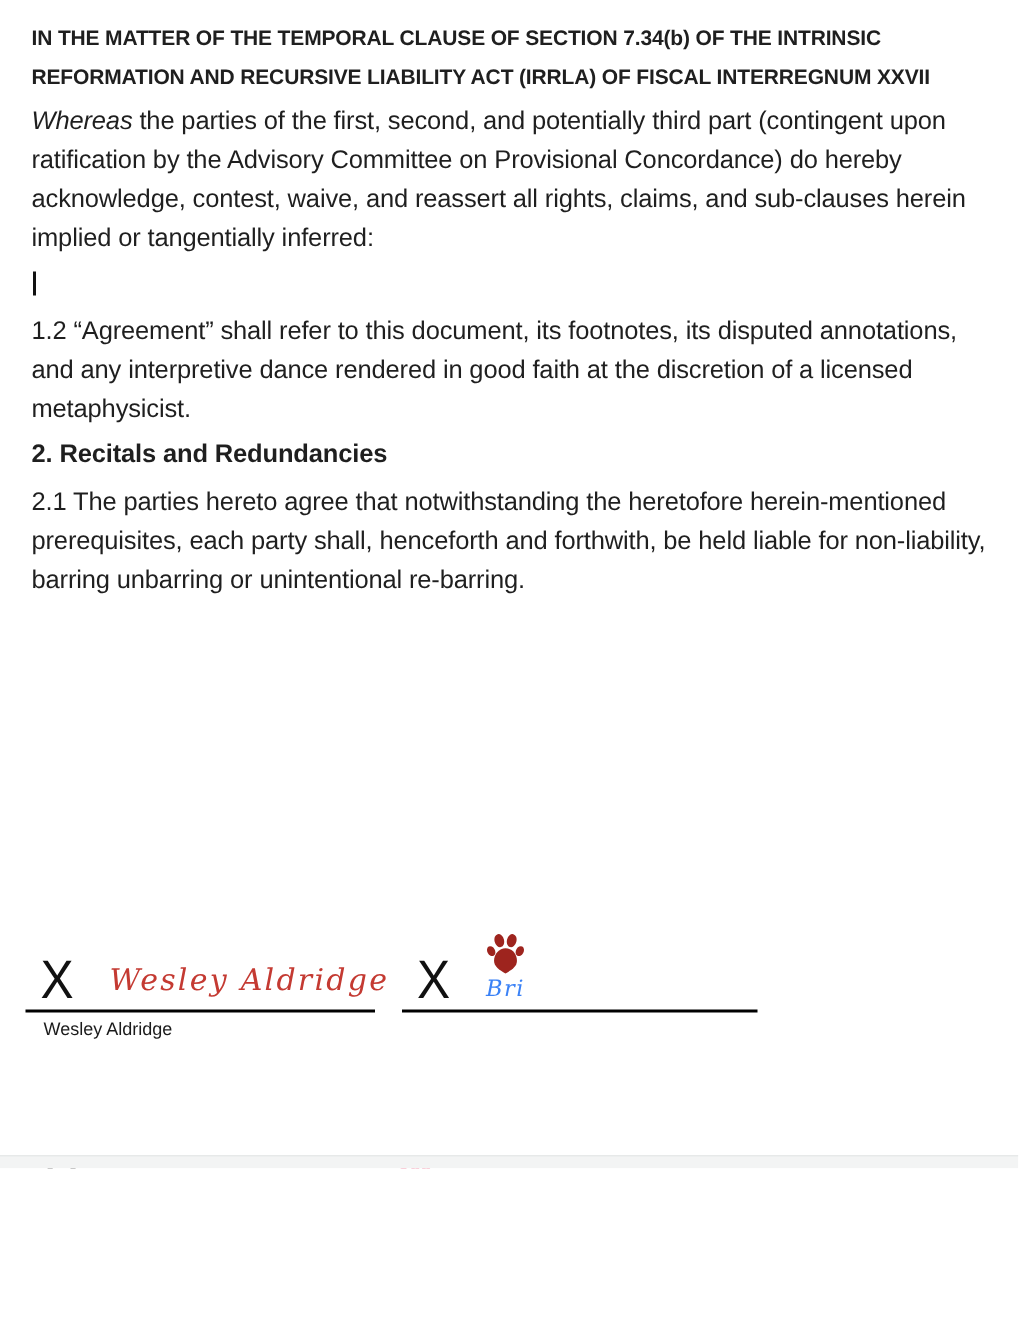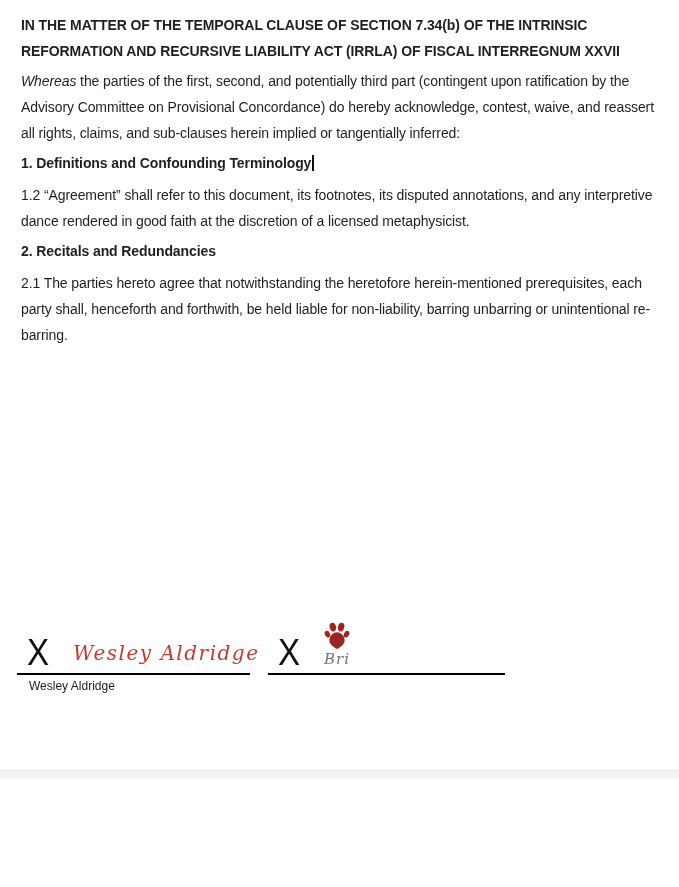--- a/index.html
+++ b/index.html
@@ -5,21 +5,21 @@
   html,body{margin:0;padding:0;background:#fff;}
   .page{
     position:relative;
     width:679px;height:779px;
     background:#ffffff;
     font-family:"Liberation Sans",sans-serif;
     color:#1f1f1f;
     overflow:hidden;
   }
   .doc{padding:12px 19px 0 21px;}
-  .doc p{margin:0 0 4px;font-size:14px;line-height:26px;letter-spacing:-0.1px;}
+  .doc p{margin:0 0 4px;font-size:17px;line-height:26px;letter-spacing:-0.1px;}
   .title{font-weight:bold;font-size:14px !important;}
   .heading{font-weight:bold;margin-bottom:6px !important;}
   .lead-italic{font-style:italic;}
   .cursor{
     display:inline-block;width:1.5px;height:16px;background:#111;
     vertical-align:-3px;margin-left:1px;
   }
   
   .sig{position:absolute;}
   #sig1{left:17px;top:620px;width:233px;}
@@ -38,21 +38,21 @@
   #sig3 .sig-label{padding-left:7px;margin-top:4px;}
   
   .script-red{
     font-family:"DejaVu Serif",serif;font-style:italic;
     color:#c43a32;font-size:20px;letter-spacing:1.5px;
     margin-left:22px;padding-bottom:5px;white-space:nowrap;
   }
   .bri-stack{display:flex;flex-direction:column;align-items:center;margin-left:22px;padding-bottom:2px;}
   .bri-script{
     font-family:"DejaVu Serif",serif;font-style:italic;
-    color:#737373;font-size:15px;letter-spacing:1px;line-height:18px;
+    color:#3b82f6;font-size:15px;letter-spacing:1px;line-height:18px;
   }
   .script-black{
     font-family:"Liberation Serif",serif;font-style:italic;font-weight:600;
     color:#151515;font-size:20px;letter-spacing:1px;
     margin-left:18px;padding-bottom:6px;white-space:nowrap;
   }
   .misspelled{
     text-decoration-line:underline;
     text-decoration-style:wavy;
     text-decoration-color:#d93025;
@@ -70,21 +70,21 @@
     background:#f3f4f4;border-top:1px solid #e7e9e9;
   }
 </style>
 </head>
 <body>
 
 <div class="page">
   <div class="doc">
     <p class="title">IN THE MATTER OF THE TEMPORAL CLAUSE OF SECTION 7.34(b) OF THE INTRINSIC REFORMATION AND RECURSIVE LIABILITY ACT (IRRLA) OF FISCAL INTERREGNUM XXVII</p>
     <p><em class="lead-italic">Whereas</em><span> the parties of the first, second, and potentially third part (contingent upon ratification by the Advisory Committee on Provisional Concordance) do hereby acknowledge, contest, waive, and reassert all rights, claims, and sub-clauses herein implied or tangentially inferred:</span></p>
-    <p class="heading"><span>1. Definitions and Confounding Terminology</span><span class="cursor"></span></p>
+    <p class="heading"><span class="cursor"></span></p>
     <p>1.2 “Agreement” shall refer to this document, its footnotes, its disputed annotations, and any interpretive dance rendered in good faith at the discretion of a licensed metaphysicist.</p>
     <p class="heading">2. Recitals and Redundancies</p>
     <p>2.1 The parties hereto agree that notwithstanding the heretofore herein-mentioned prerequisites, each party shall, henceforth and forthwith, be held liable for non-liability, barring unbarring or unintentional re-barring.</p>
   </div>
 
   <div class="sig" id="sig1">
     <div class="sig-row">
       <span class="x-mark">X</span>
       <span class="script-red">Wesley Aldridge</span>
     </div>

